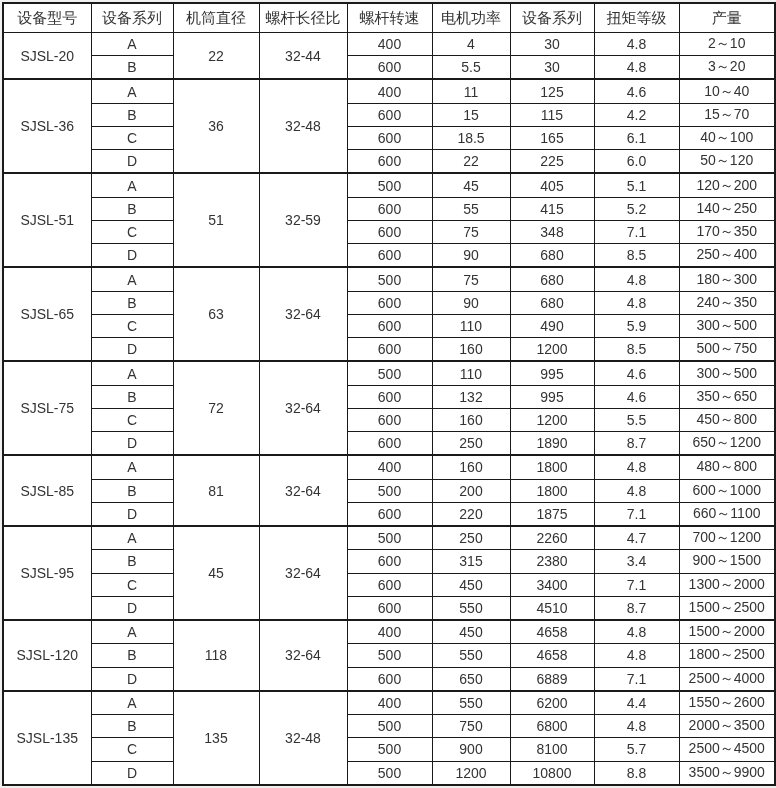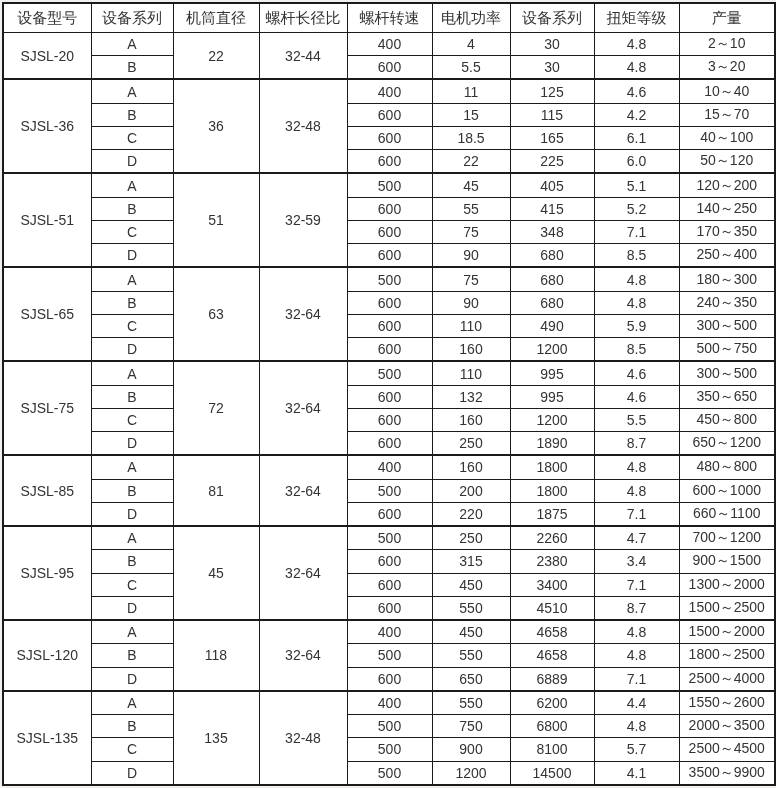--- a/index.html
+++ b/index.html
@@ -348,19 +348,19 @@
           <td>500</td>
           <td>900</td>
           <td>8100</td>
           <td>5.7</td>
           <td>2500～4500</td>
         </tr>
         <tr>
           <td>D</td>
           <td>500</td>
           <td>1200</td>
-          <td>14500</td>
-          <td>4.1</td>
+          <td>10800</td>
+          <td>8.8</td>
           <td>3500～9900</td>
         </tr>
       </tbody>
   </table>
 </div>
 
 </body></html>

